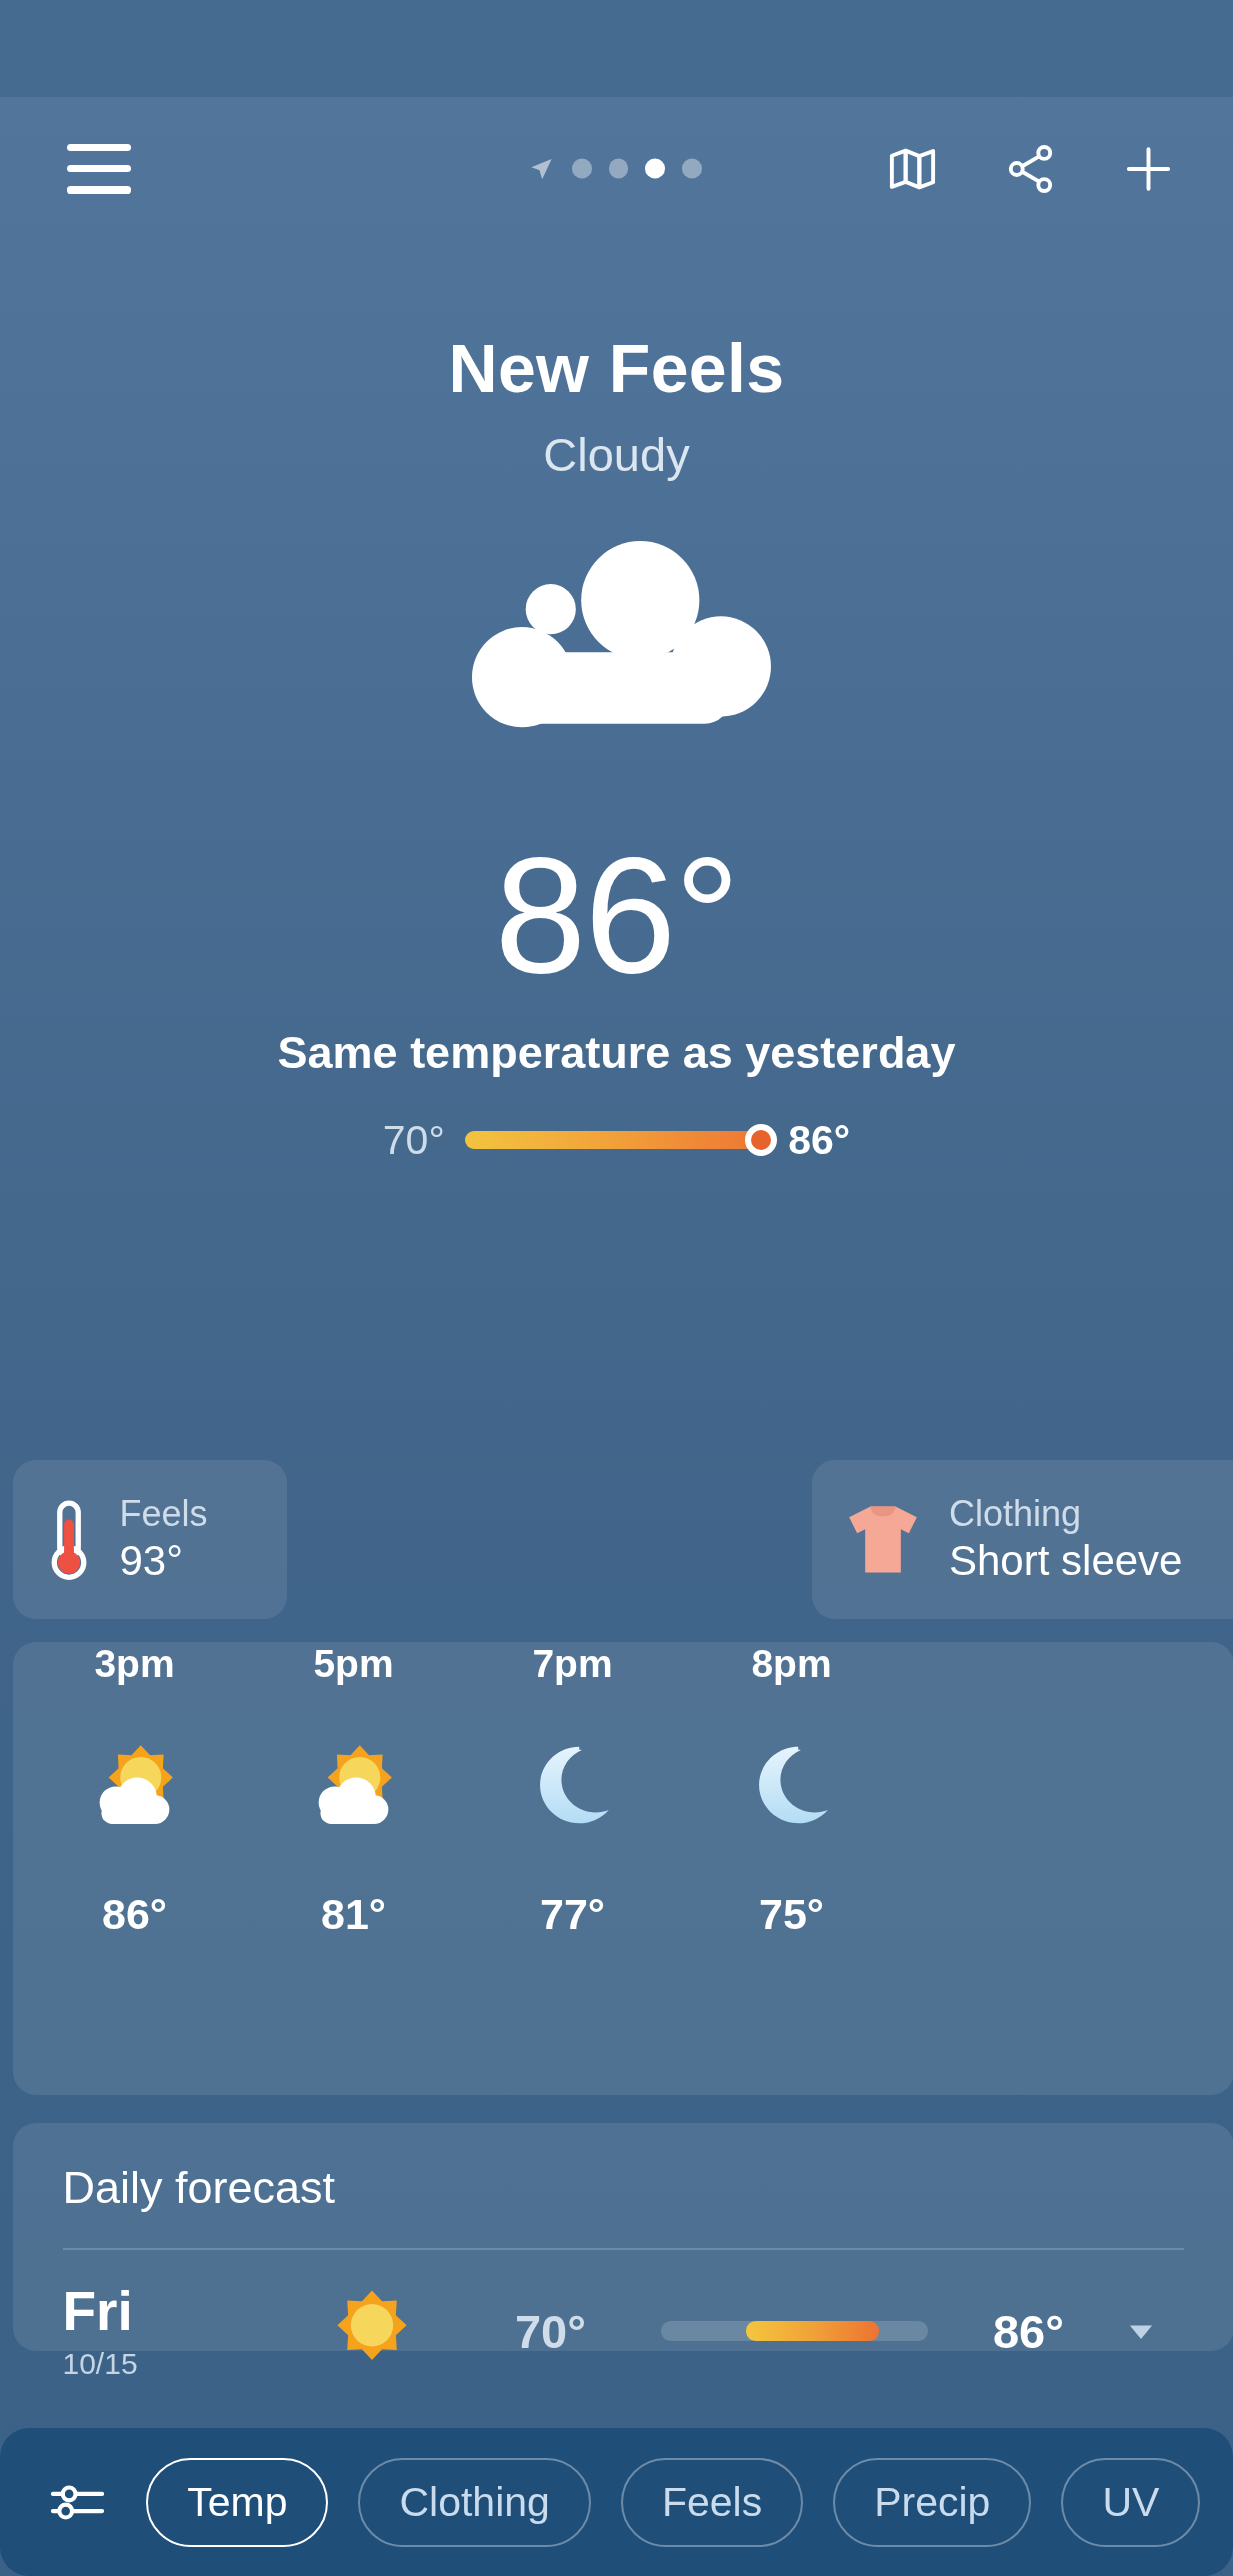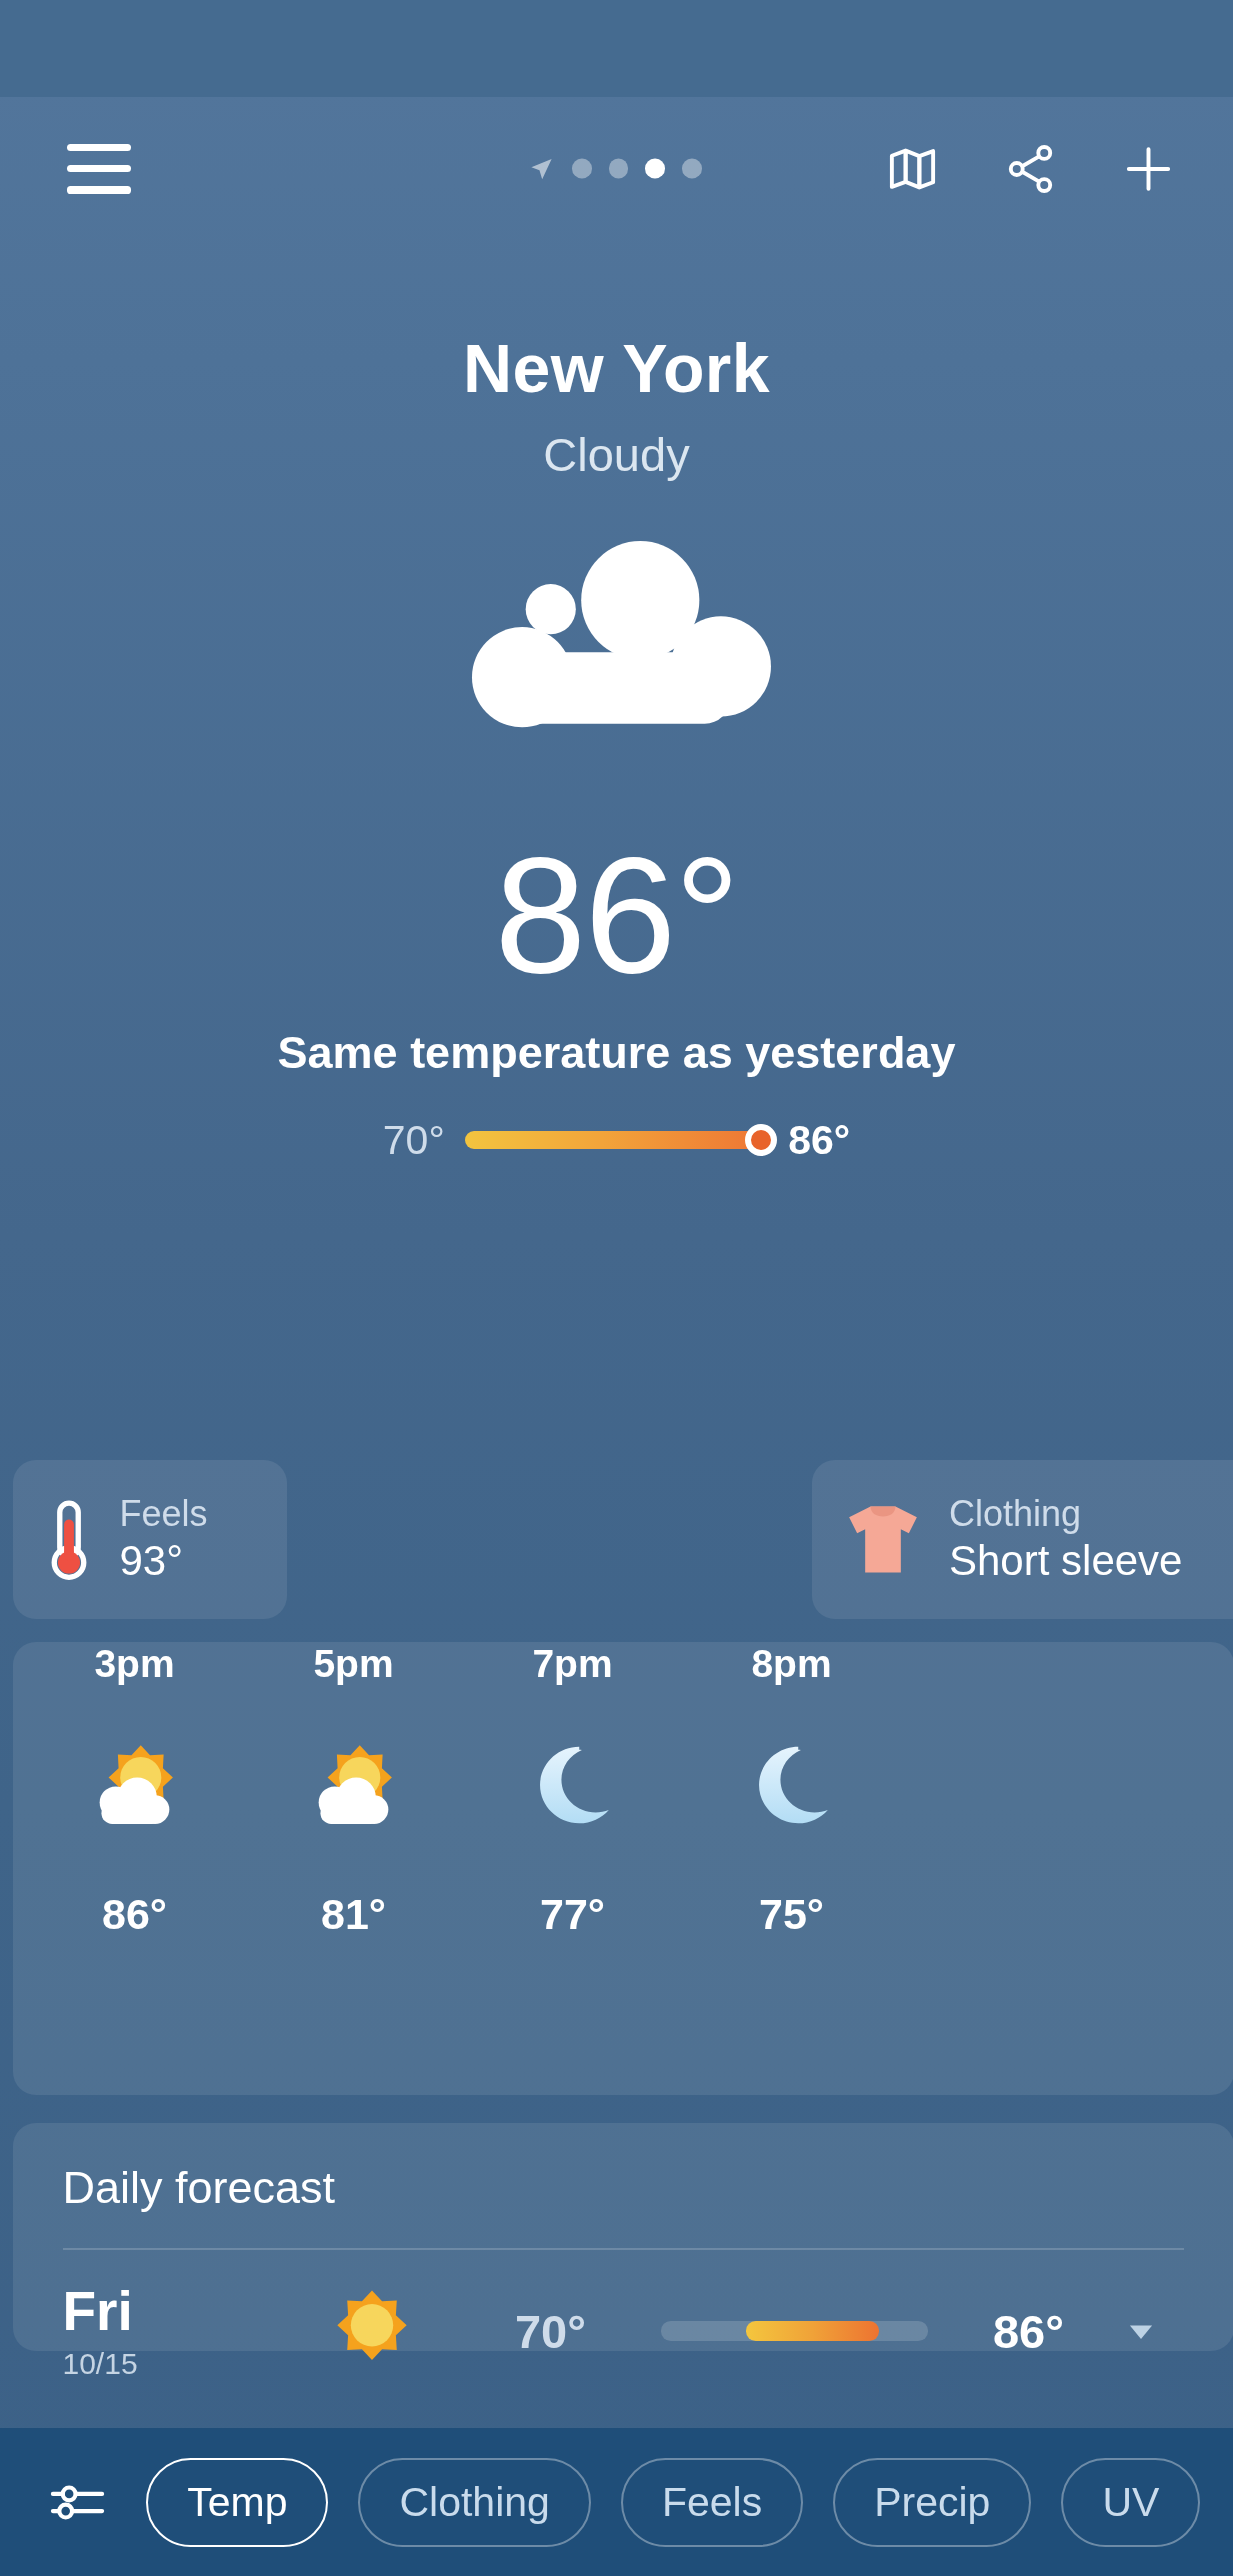--- a/index.html
+++ b/index.html
@@ -338,20 +338,21 @@
     position: absolute;
     bottom: 0; left: 0;
     width: 1233px;
     height: 148px;
     background: #1f4e79;
     display: flex;
     align-items: center;
     padding-left: 45px;
     gap: 30px;
     overflow: hidden;
+    border-radius: 29px;
   }
   .filter-icon {
     flex: 0 0 auto;
     width: 64px; height: 64px;
     display: flex;
     align-items: center;
     justify-content: center;
     margin-right: 7.2px;
   }
   .pill {
@@ -416,21 +417,21 @@
       </div>
       <div class="icon-btn">
         <svg width="61" height="61" viewBox="0 0 24 24" stroke="#ffffff" stroke-width="1.6" stroke-linecap="round">
           <path d="M12 4v16M4 12h16"></path>
         </svg>
       </div>
     </div>
   </div>
 
   <div class="hero">
-    <div class="city">New York</div>
+    <div class="city">New Feels</div>
     <div class="condition">Cloudy</div>
 
     <div class="cloud-wrap">
       <svg width="376" height="233" viewBox="0 0 210 130">
         <g fill="#ffffff">
           <circle cx="68" cy="38" r="14"></circle>
           <circle cx="118" cy="33" r="33"></circle>
           <circle cx="163" cy="70" r="28"></circle>
           <circle cx="52" cy="76" r="28"></circle>
           <rect x="48" y="62" width="120" height="40" rx="14"></rect>

